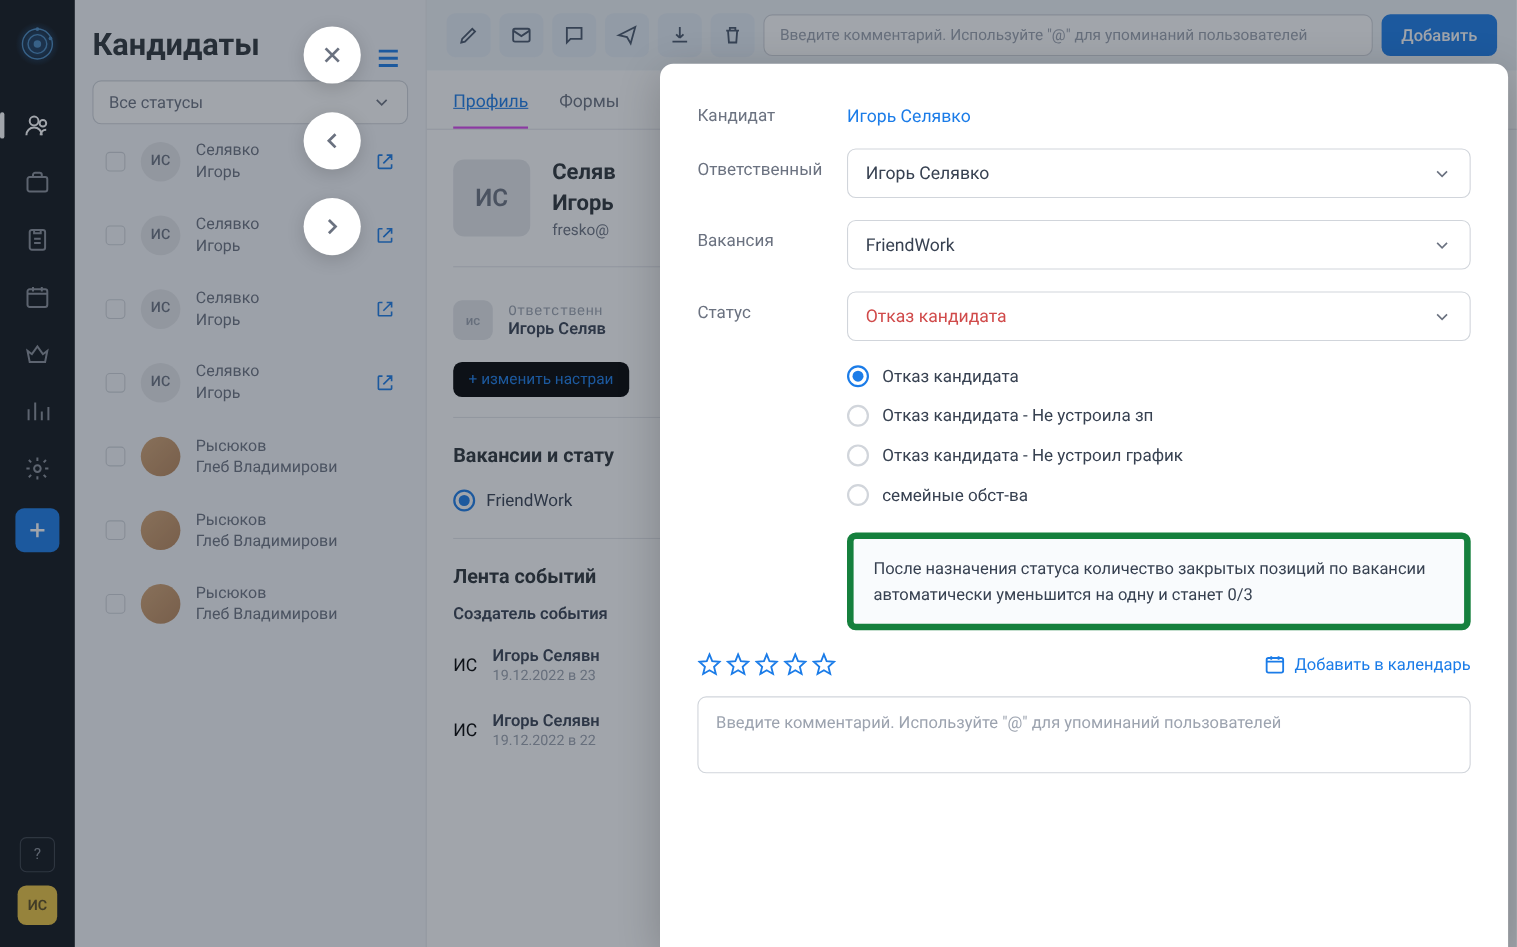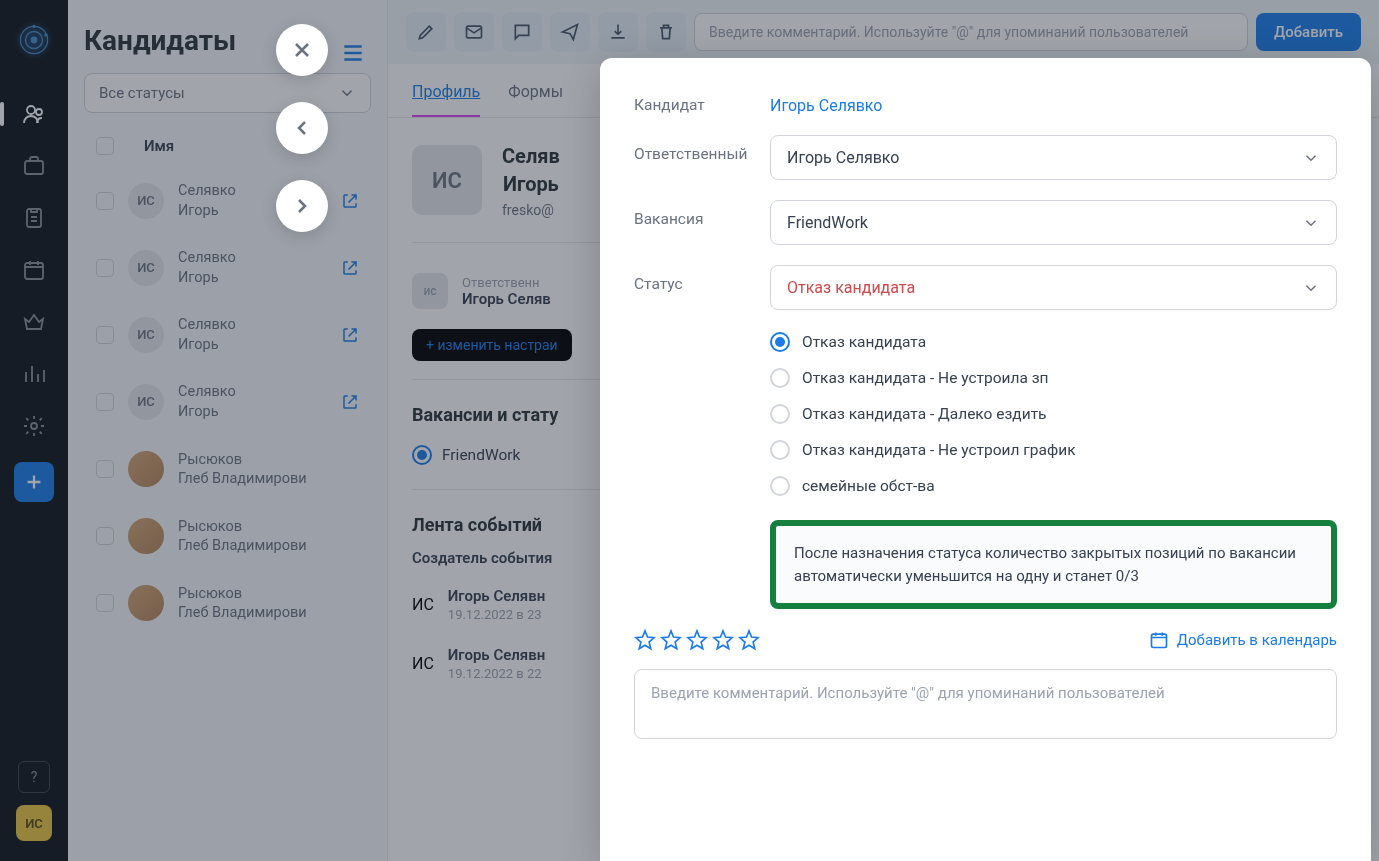--- a/index.html
+++ b/index.html
@@ -38,25 +38,25 @@
 .tool-btn { width: 40px; height: 40px; border-radius: 8px; background: #e5eef6; color: #475569; display: flex; align-items: center; justify-content: center; cursor: pointer; }
 .tool-btn svg { width: 20px; height: 20px; stroke: currentColor; fill: none; stroke-width: 2; }
 .comment-input { flex: 1; padding: 10px 14px; background: #fff; border: 1px solid #d1d5db; border-radius: 8px; color: #9ca3af; font-size: 14px; }
 .btn-primary { padding: 10px 18px; background: #1b7ce8; color: #fff; border-radius: 8px; font-size: 15px; font-weight: 500; cursor: pointer; }
 .detail-tabs { display: flex; gap: 28px; padding: 18px 24px 0; border-bottom: 1px solid #e5e7eb; }
 .detail-tab { padding-bottom: 14px; color: #6b7280; font-size: 16px; cursor: pointer; }
 .detail-tab.active { color: #1b7ce8; border-bottom: 2px solid #d946ef; text-decoration: underline; }
 .detail-body { padding: 24px; }
 .detail-header { display: flex; gap: 20px; align-items: center; margin-bottom: 24px; }
 .detail-avatar { width: 70px; height: 70px; border-radius: 10px; background: #e5e7eb; color: #6b7280; font-size: 22px; font-weight: 600; display: flex; align-items: center; justify-content: center; }
-.detail-name { font-size: 20px; font-weight: 700; color: #2c3338; line-height: 1.4; text-align: center; }
+.detail-name { font-size: 20px; font-weight: 700; color: #2c3338; line-height: 1.4; }
 .detail-email { color: #6b7280; font-size: 14px; margin-top: 4px; }
 .detail-row { display: flex; gap: 14px; align-items: center; padding: 12px 0; }
 .detail-row .avatar-sm { width: 36px; height: 36px; border-radius: 8px; background: #e5e7eb; color: #9ca3af; font-size: 12px; font-weight: 500; display: flex; align-items: center; justify-content: center; }
-.detail-row .label { color: #9ca3af; font-size: 13px; }
+.detail-row .label { color: #9ca3af; font-size: 13px; font-family: Liberation Mono, monospace; }
 .detail-row .value { color: #374151; font-size: 15px; font-weight: 600; }
 .change-link { color: #1b7ce8; background: #000000; padding: 8px 14px; border-radius: 8px; font-size: 14px; cursor: pointer; display: inline-block; margin-top: 8px; }
 .section-title { font-size: 18px; font-weight: 700; color: #2c3338; margin: 24px 0 14px; }
 .radio-line { display: flex; align-items: center; gap: 10px; padding: 6px 0; }
 .section-divider { border-top: 1px solid #e5e7eb; margin: 18px 0; }
 .event-row { display: flex; gap: 14px; align-items: center; padding: 12px 0; }
 .event-row .timestamp { color: #9ca3af; font-size: 13px; margin-top: 2px; }
 
 
 .nav-circle { position: absolute; width: 52px; height: 52px; border-radius: 50%; background: #fff; box-shadow: 0 4px 16px rgba(0,0,0,0.15); display: flex; align-items: center; justify-content: center; color: #6b7280; z-index: 25; cursor: pointer; font-size: 22px; }
@@ -169,24 +169,20 @@
 <div class="list-panel">
   <div class="list-title">
       <span>Кандидаты</span>
     </div>
   <div class="status-select">
     <span>Все статусы</span>
     <span class="chevron"><svg viewBox="0 0 24 24">
           <path d="M6 9l6 6 6-6"></path>
         </svg></span>
   </div>
-  <div class="list-header">
-    <div class="checkbox"></div>
-    <div class="col-name">Имя</div>
-  </div>
   <div id="list-rows">
       <div class="list-row">
     <div class="checkbox"></div>
     <div class="avatar ">ИС</div>
     <div class="name">Селявко<br>Игорь</div>
     <svg class="open-icon" viewBox="0 0 24 24" fill="none" stroke="#1b7ce8" stroke-width="2">
           <path d="M14 4h6v6M20 4L10 14M9 4H5a1 1 0 00-1 1v14a1 1 0 001 1h14a1 1 0 001-1v-4"></path>
         </svg>
   </div>
       <div class="list-row">
@@ -382,24 +378,20 @@
             </svg></span>
       </div>
       <div id="status-radios" style="margin-top:14px;">
           <div class="radio-item">
     <div class="radio-circle selected"></div>
     <span class="radio-label">Отказ кандидата</span>
   </div>
           <div class="radio-item">
     <div class="radio-circle "></div>
     <span class="radio-label">Отказ кандидата - Не устроила зп</span>
-  </div>
-          <div class="radio-item">
-    <div class="radio-circle "></div>
-    <span class="radio-label">Отказ кандидата - Далеко ездить</span>
   </div>
           <div class="radio-item">
     <div class="radio-circle "></div>
     <span class="radio-label">Отказ кандидата - Не устроил график</span>
   </div>
           <div class="radio-item">
     <div class="radio-circle "></div>
     <span class="radio-label">семейные обст-ва</span>
   </div>
         </div>

